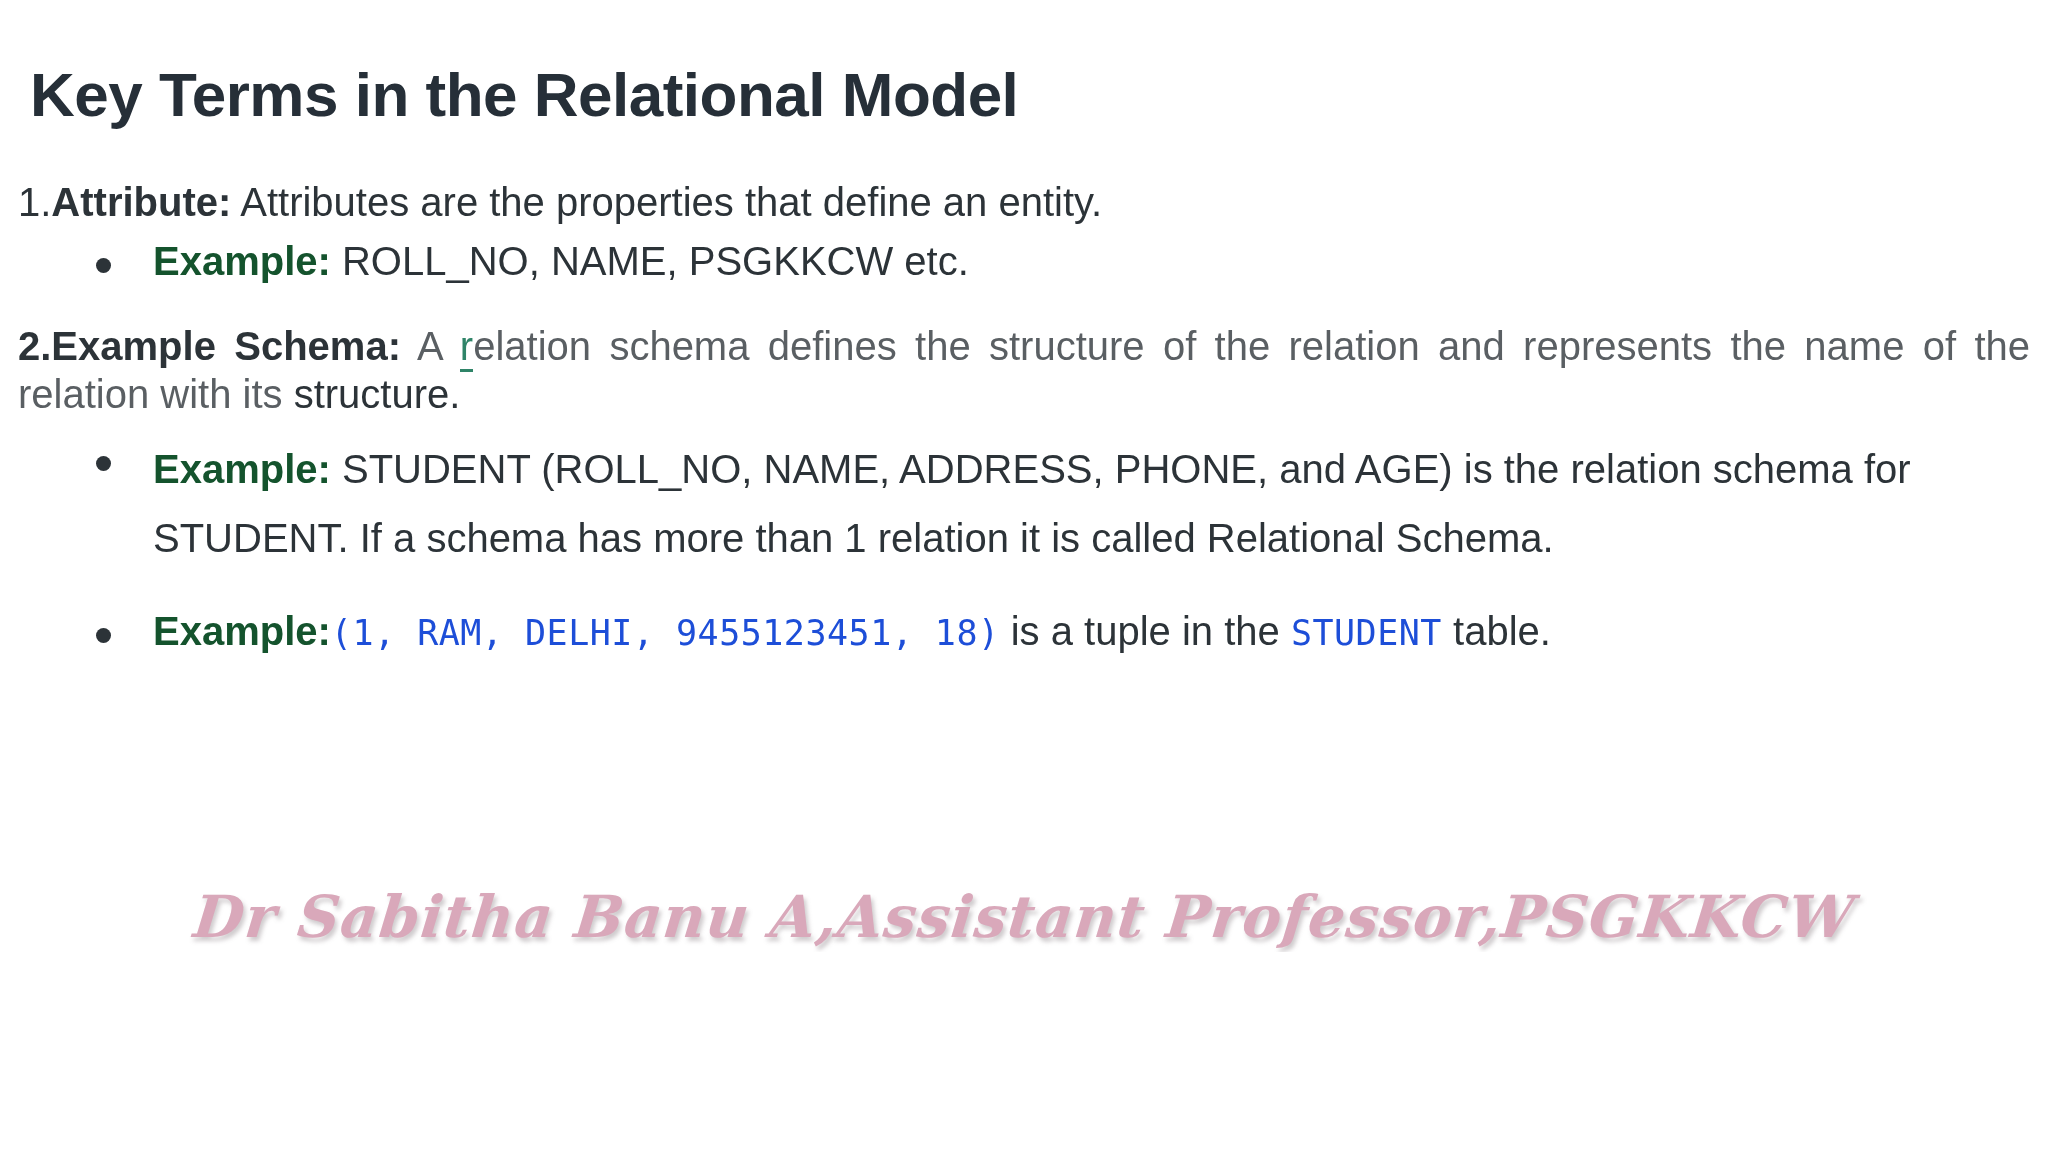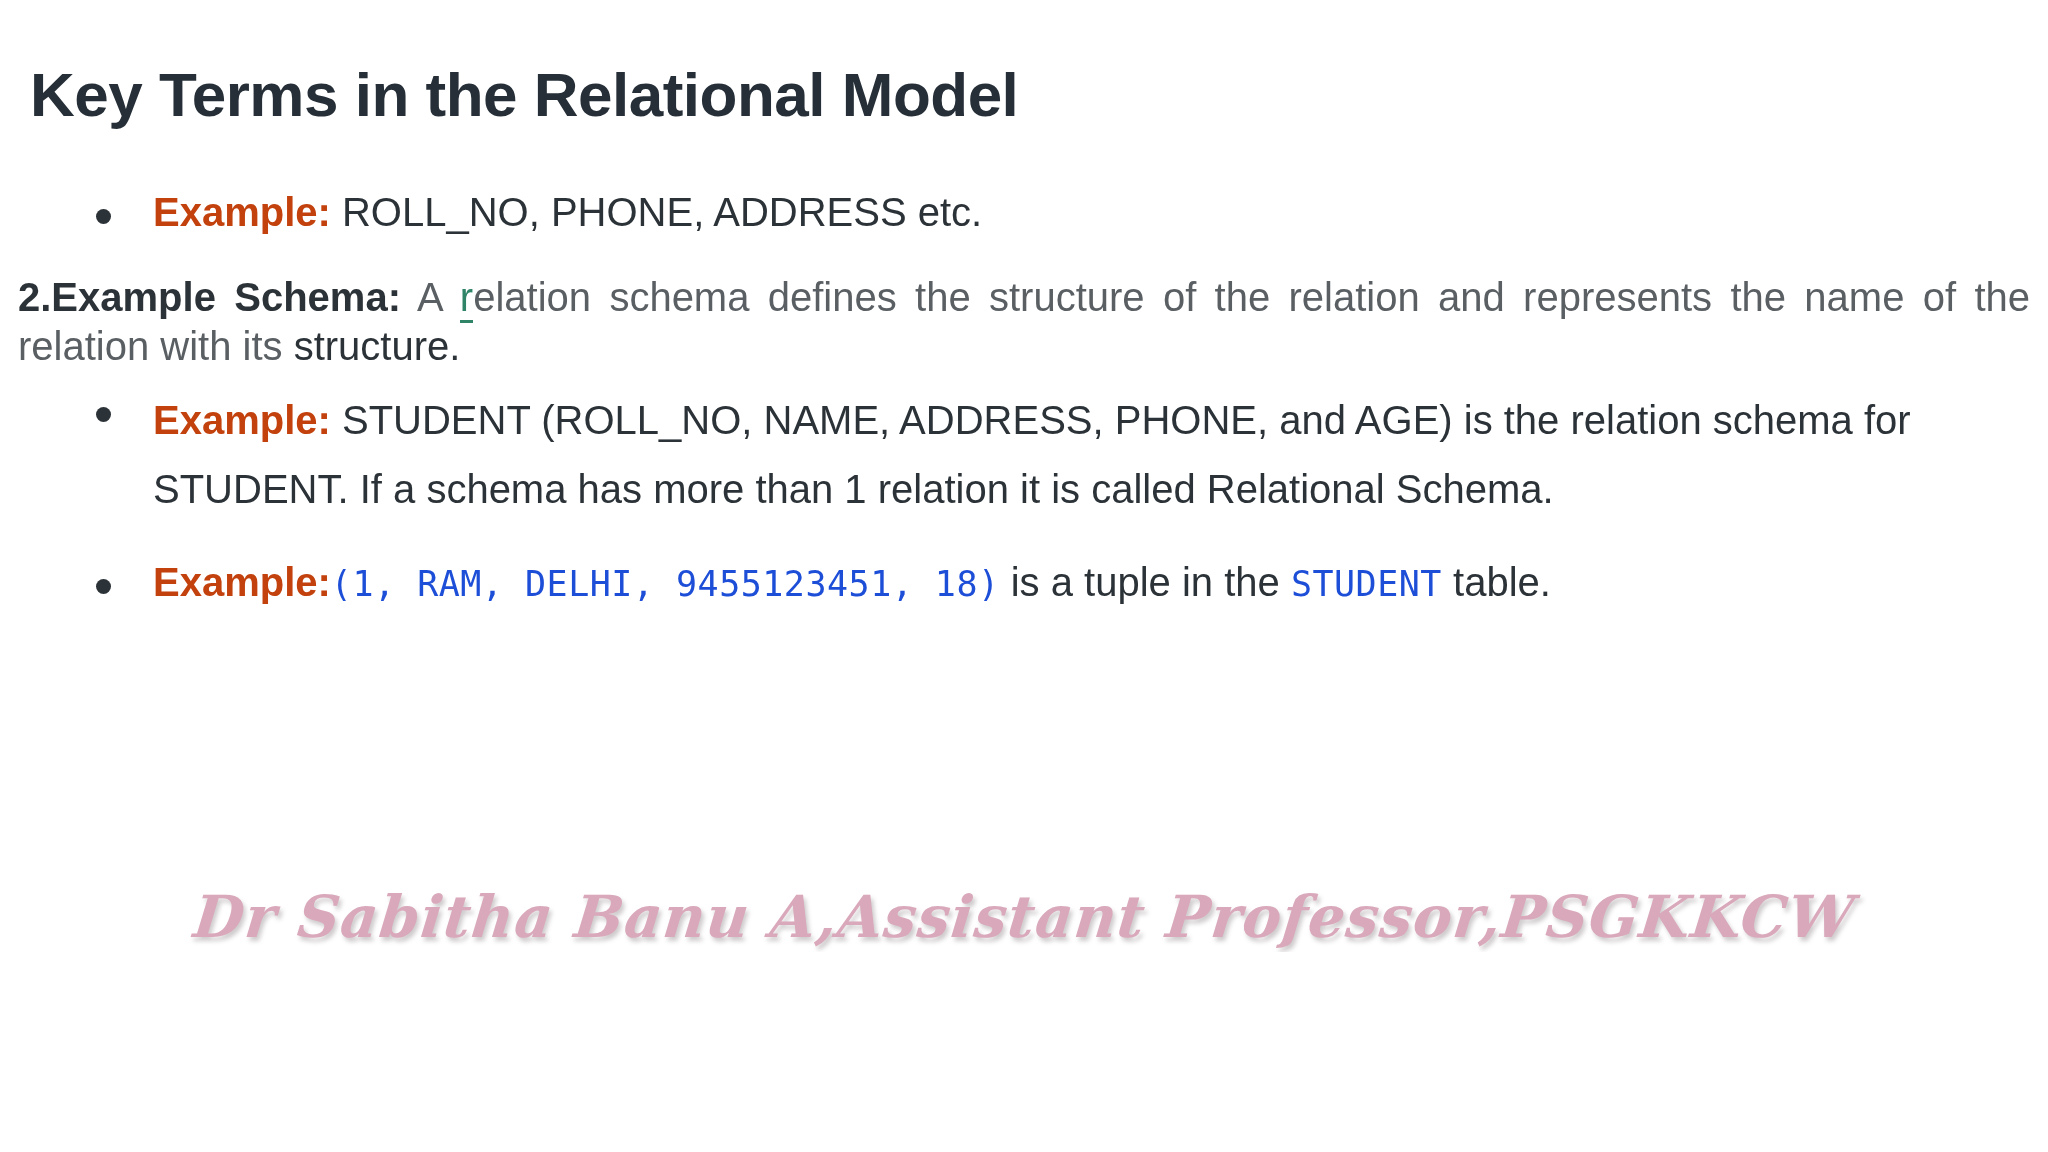--- a/index.html
+++ b/index.html
@@ -114,21 +114,21 @@
     border-radius: 50%;
     background: #2c3338;
   }
   ul.bullets > li.loose {
     line-height: 1.72;
     margin-bottom: 0;
   }
 
   .ex-label {
     font-weight: bold;
-    color: #c2410c;
+    color: #14532d;
   }
 
   .mono {
     font-family: "DejaVu Sans Mono", "Liberation Mono", monospace;
     font-size: 35px;
     letter-spacing: 0.5px;
     color: #1d4ed8;
   }
 
   
@@ -167,23 +167,24 @@
 </head>
 <body>
 
 <div class="slide">
 
   <h1 class="slide-title">Key Terms in the Relational Model</h1>
 
   <div class="body-wrap">
 
     <div class="term-block" id="block-attribute">
+      <p class="term-para"><span class="num">1.</span><span class="term-name">Attribute:</span><span> Attributes are the properties that define an entity.</span></p>
 
       <ul class="bullets">
-        <li><span class="ex-label">Example:</span><span> ROLL_NO, PHONE, ADDRESS etc.</span></li>
+        <li><span class="ex-label">Example:</span><span> ROLL_NO, NAME, PSGKKCW etc.</span></li>
       </ul>
     </div>
 
     <div class="term-block" id="block-relation">
       <p class="term-para justified gray"><span class="num bold-num dark-inline">2.</span><span class="term-name">Example Schema:</span><span> A </span><span class="spell-flag">r</span><span>elation schema defines the structure of the relation and represents the name of the relation with its </span><span class="dark-inline">structure</span><span class="dark-inline">.</span></p>
 
       <ul class="bullets">
         <li class="loose"><span class="ex-label">Example:</span><span> STUDENT (ROLL_NO, NAME, ADDRESS, PHONE, and AGE) is the relation schema for STUDENT. If a schema has more than 1 relation it is called Relational Schema.</span></li>
       </ul>
     </div>

